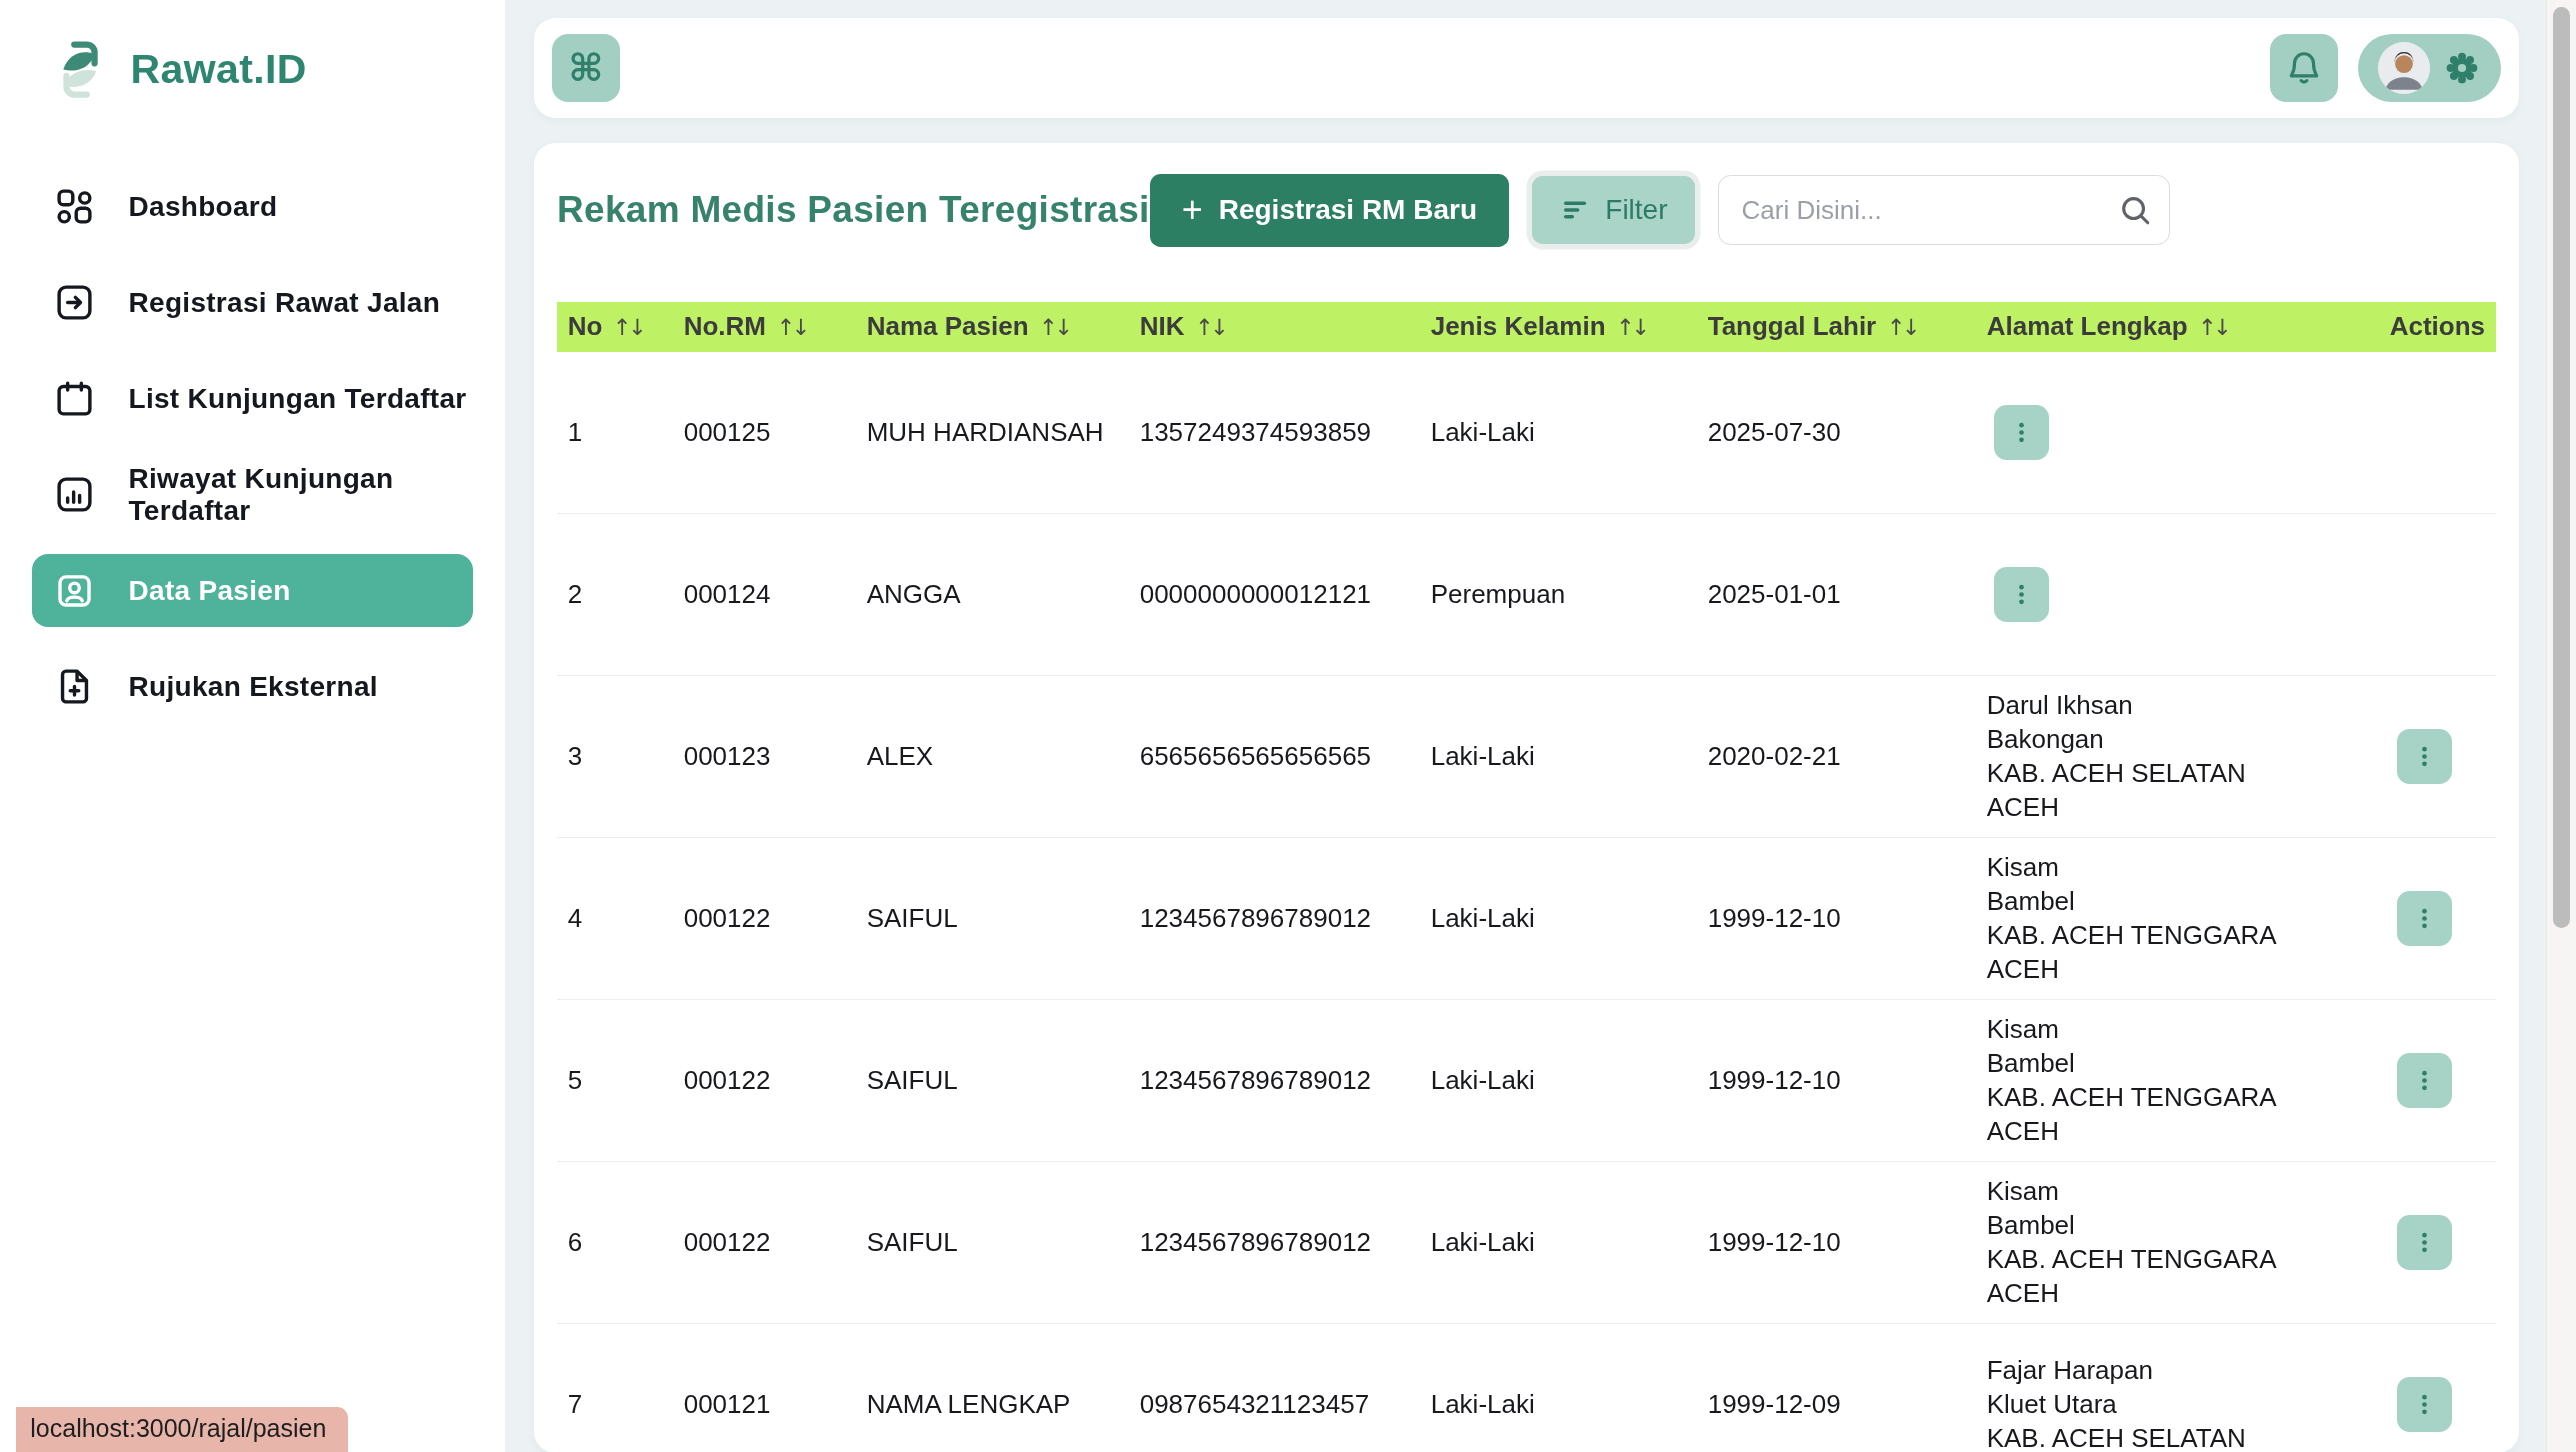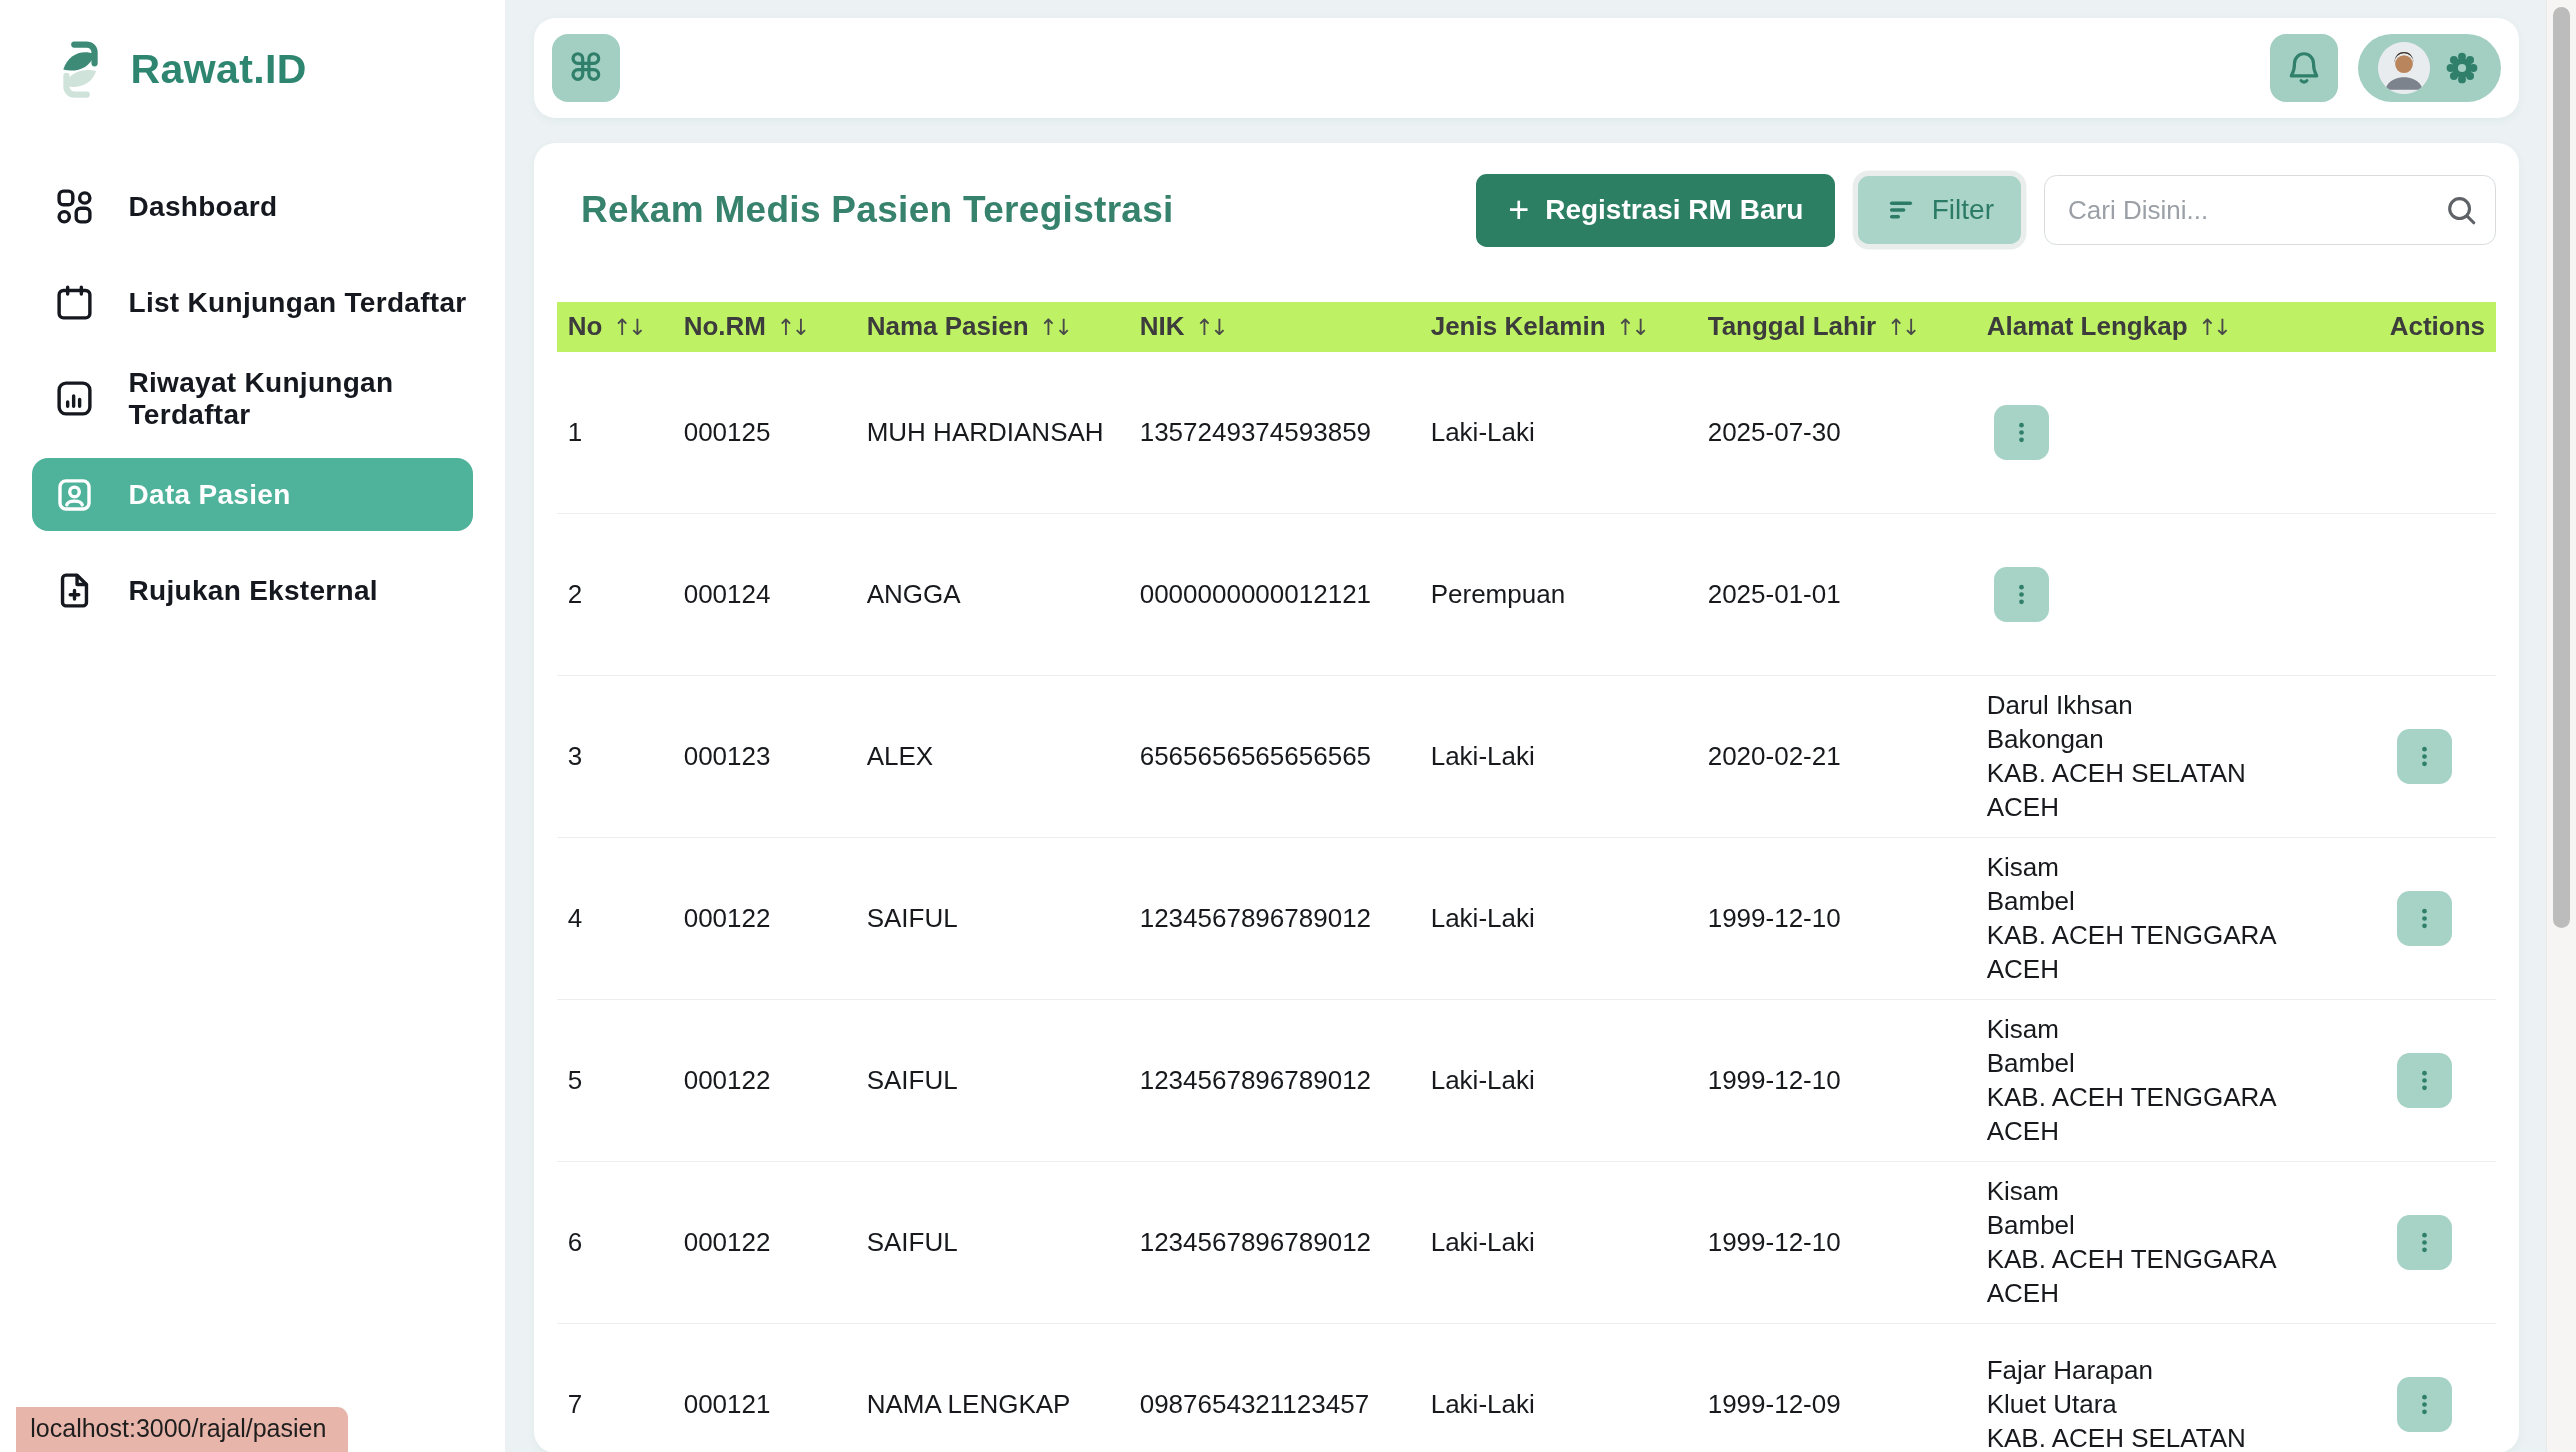--- a/index.html
+++ b/index.html
@@ -62,21 +62,21 @@
 
   
   .main-card {
     margin-top:25px;
     background:#FFFFFF; border-radius:21.5px;
     box-shadow:0 2.7px 9px rgba(40,70,80,0.05);
     height:1342px;
     padding:30px 23px 0 23px;
     overflow:hidden;
   }
-  .page-head { display:flex; align-items:center; justify-content:space-between; height:75px;margin-left:24px; }
+  .page-head { display:flex; align-items:center; height:75px; }
   .page-title { font-size:37px; font-weight:bold; color:#37826C; letter-spacing:0.3px; }
   .head-controls { display:flex; align-items:center; gap:23px; }
   .btn-register {
     display:flex; align-items:center; gap:16px;
     background:#2D7F63; color:#FFFFFF;
     height:73px; padding:0 32px; border-radius:10.7px;
     font-size:28px; font-weight:600; border:none; cursor:pointer;
     font-family:inherit;
   }
   .btn-register .plus { font-size:36px; font-weight:400; line-height:1; }
@@ -152,20 +152,30 @@
       <div class="menu-item">
         <span class="mi-icon">
           <svg viewBox="0 0 24 24">
             <rect x="3" y="3" width="8" height="8" rx="2.5" fill="none" stroke-width="2"></rect>
             <circle cx="18" cy="7" r="3" fill="none" stroke-width="2"></circle>
             <circle cx="6" cy="18" r="3" fill="none" stroke-width="2"></circle>
             <rect x="13" y="13" width="8" height="8" rx="2.5" fill="none" stroke-width="2"></rect>
           </svg>
         </span>
         <span class="label">Dashboard</span>
+      </div>
+      <div class="menu-item">
+        <span class="mi-icon">
+          <svg viewBox="0 0 24 24">
+            <rect x="3" y="3" width="18" height="18" rx="4" fill="none" stroke-width="2"></rect>
+            <path d="M8 12h7" fill="none" stroke-width="2" stroke-linecap="round"></path>
+            <path d="M12.5 9 15.5 12 12.5 15" fill="none" stroke-width="2" stroke-linecap="round" stroke-linejoin="round"></path>
+          </svg>
+        </span>
+        <span class="label">Registrasi Rawat Jalan</span>
       </div>
       <div class="menu-item">
         <span class="mi-icon">
           <svg viewBox="0 0 24 24">
             <rect x="3" y="5" width="18" height="16" rx="2.5" fill="none" stroke-width="2"></rect>
             <path d="M8 3v4M16 3v4" fill="none" stroke-width="2" stroke-linecap="round"></path>
           </svg>
         </span>
         <span class="label">List Kunjungan Terdaftar</span>
       </div>

